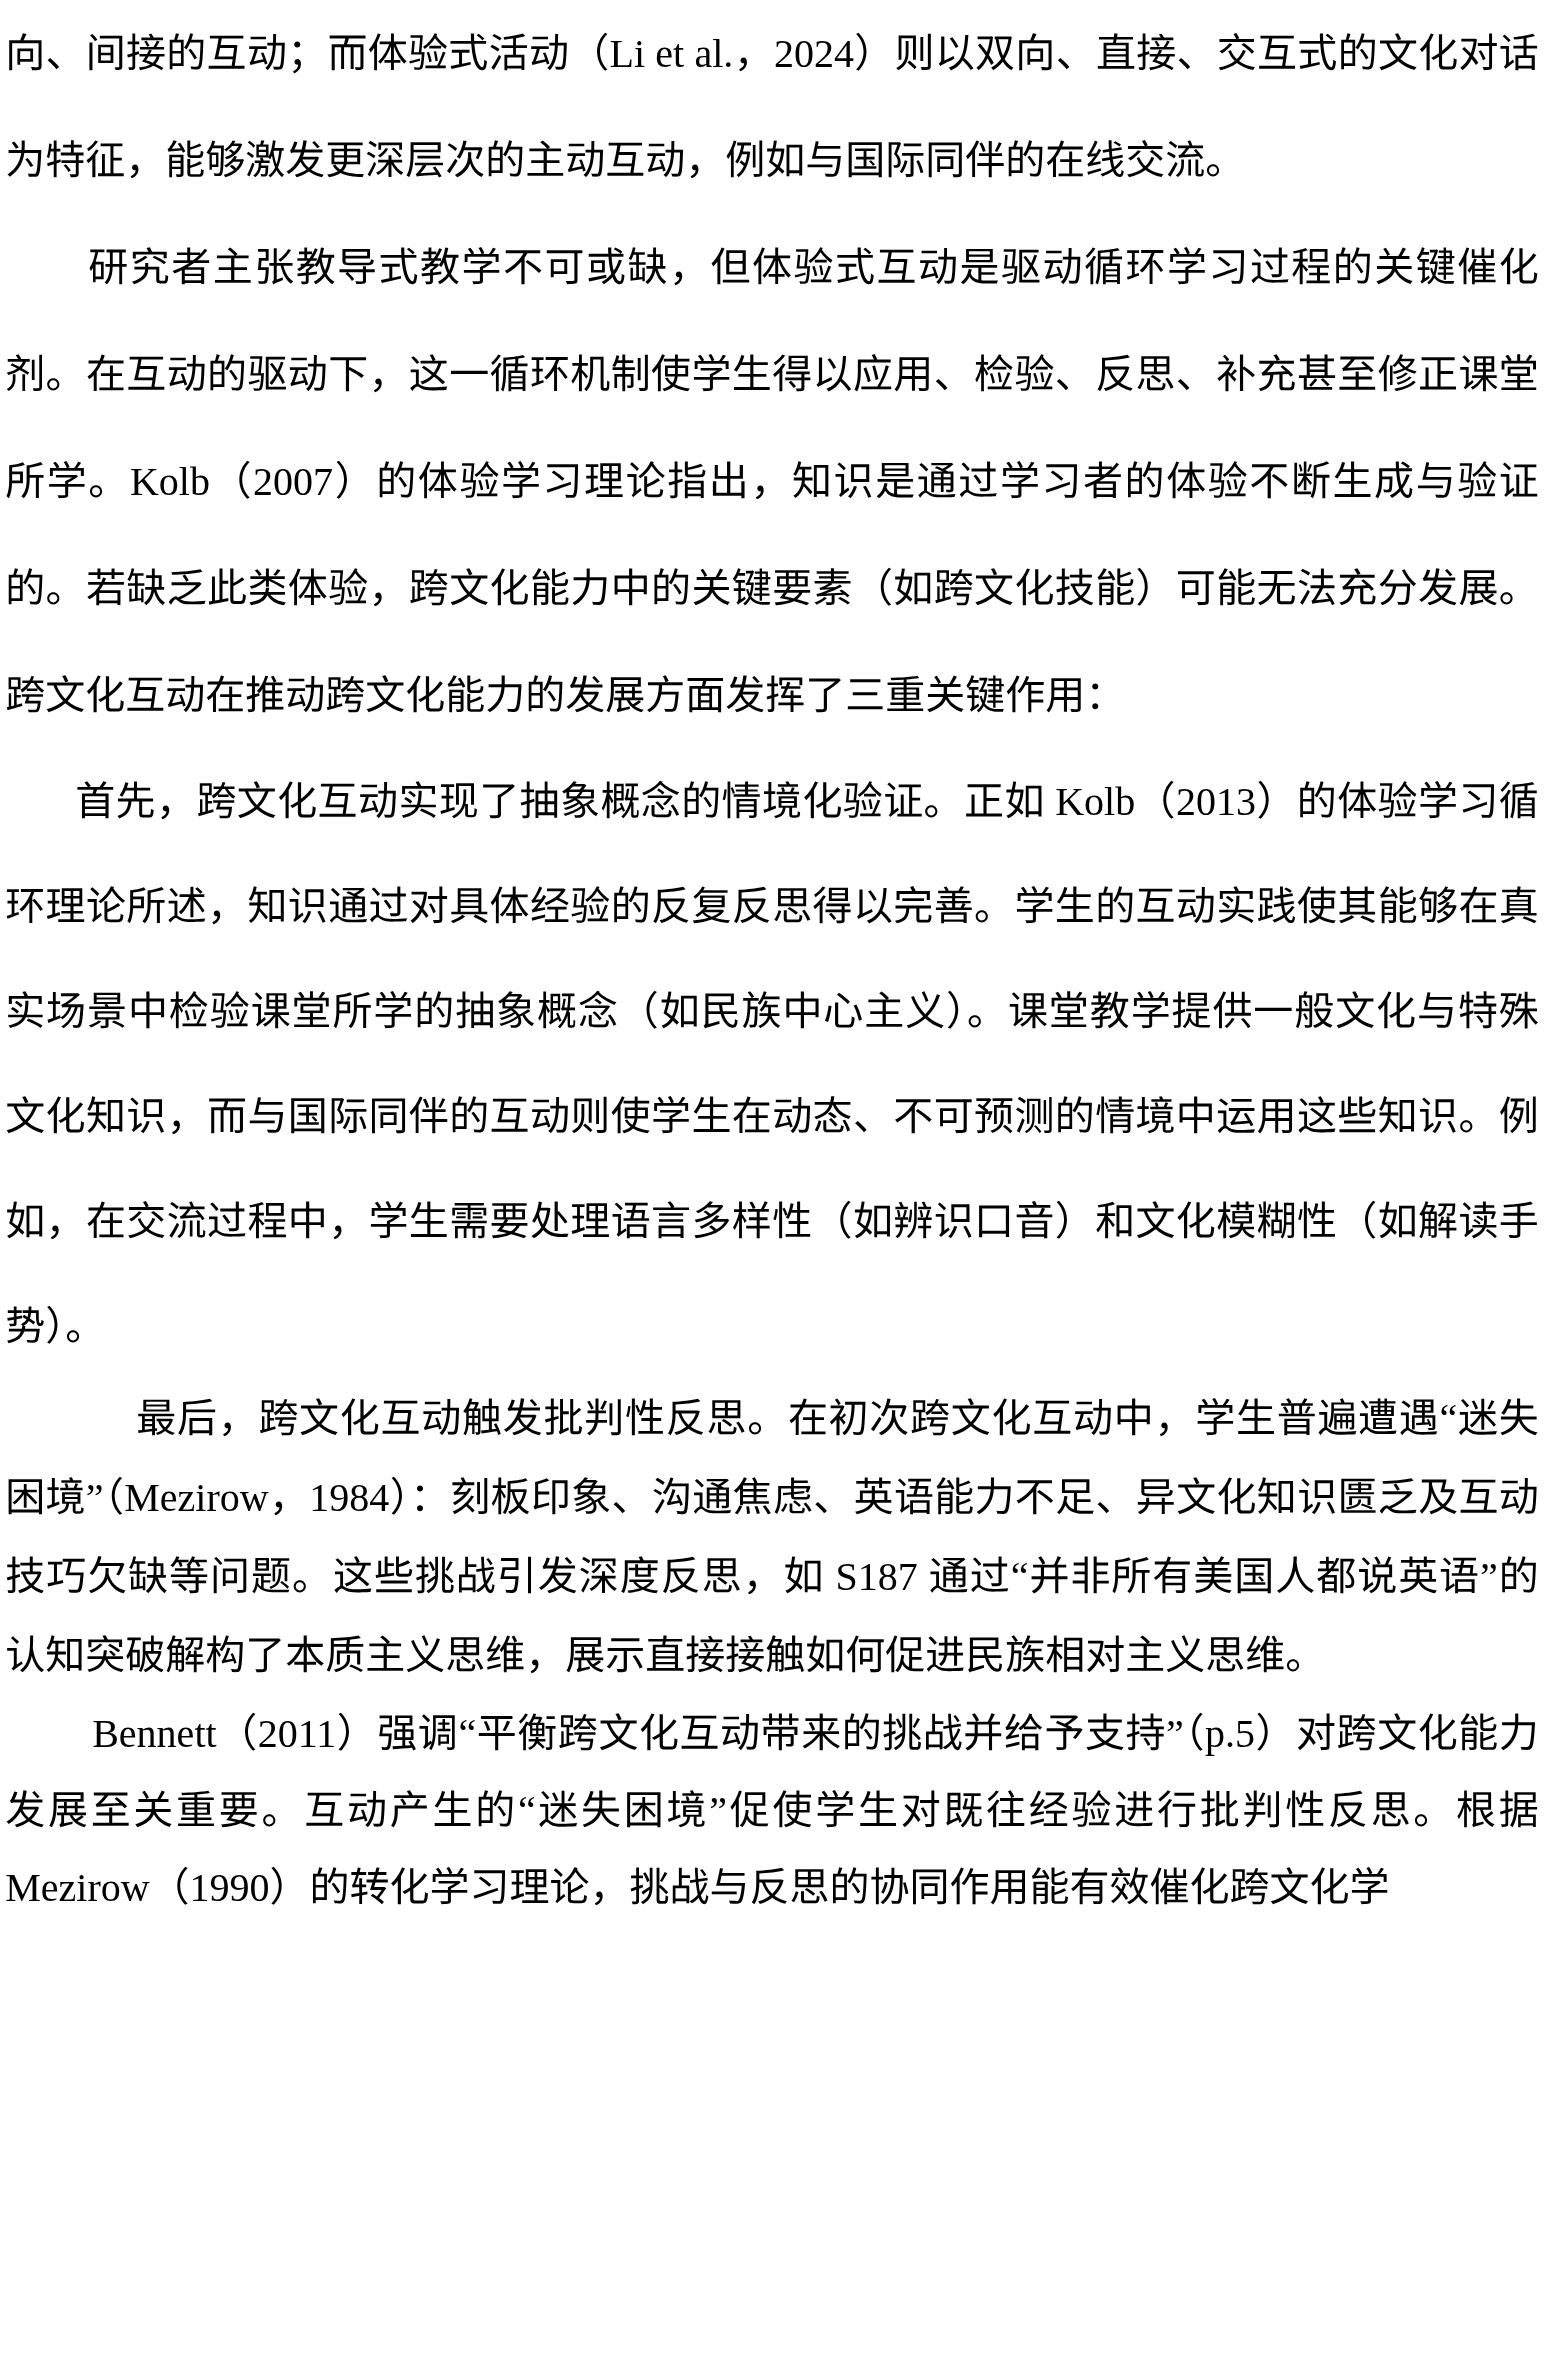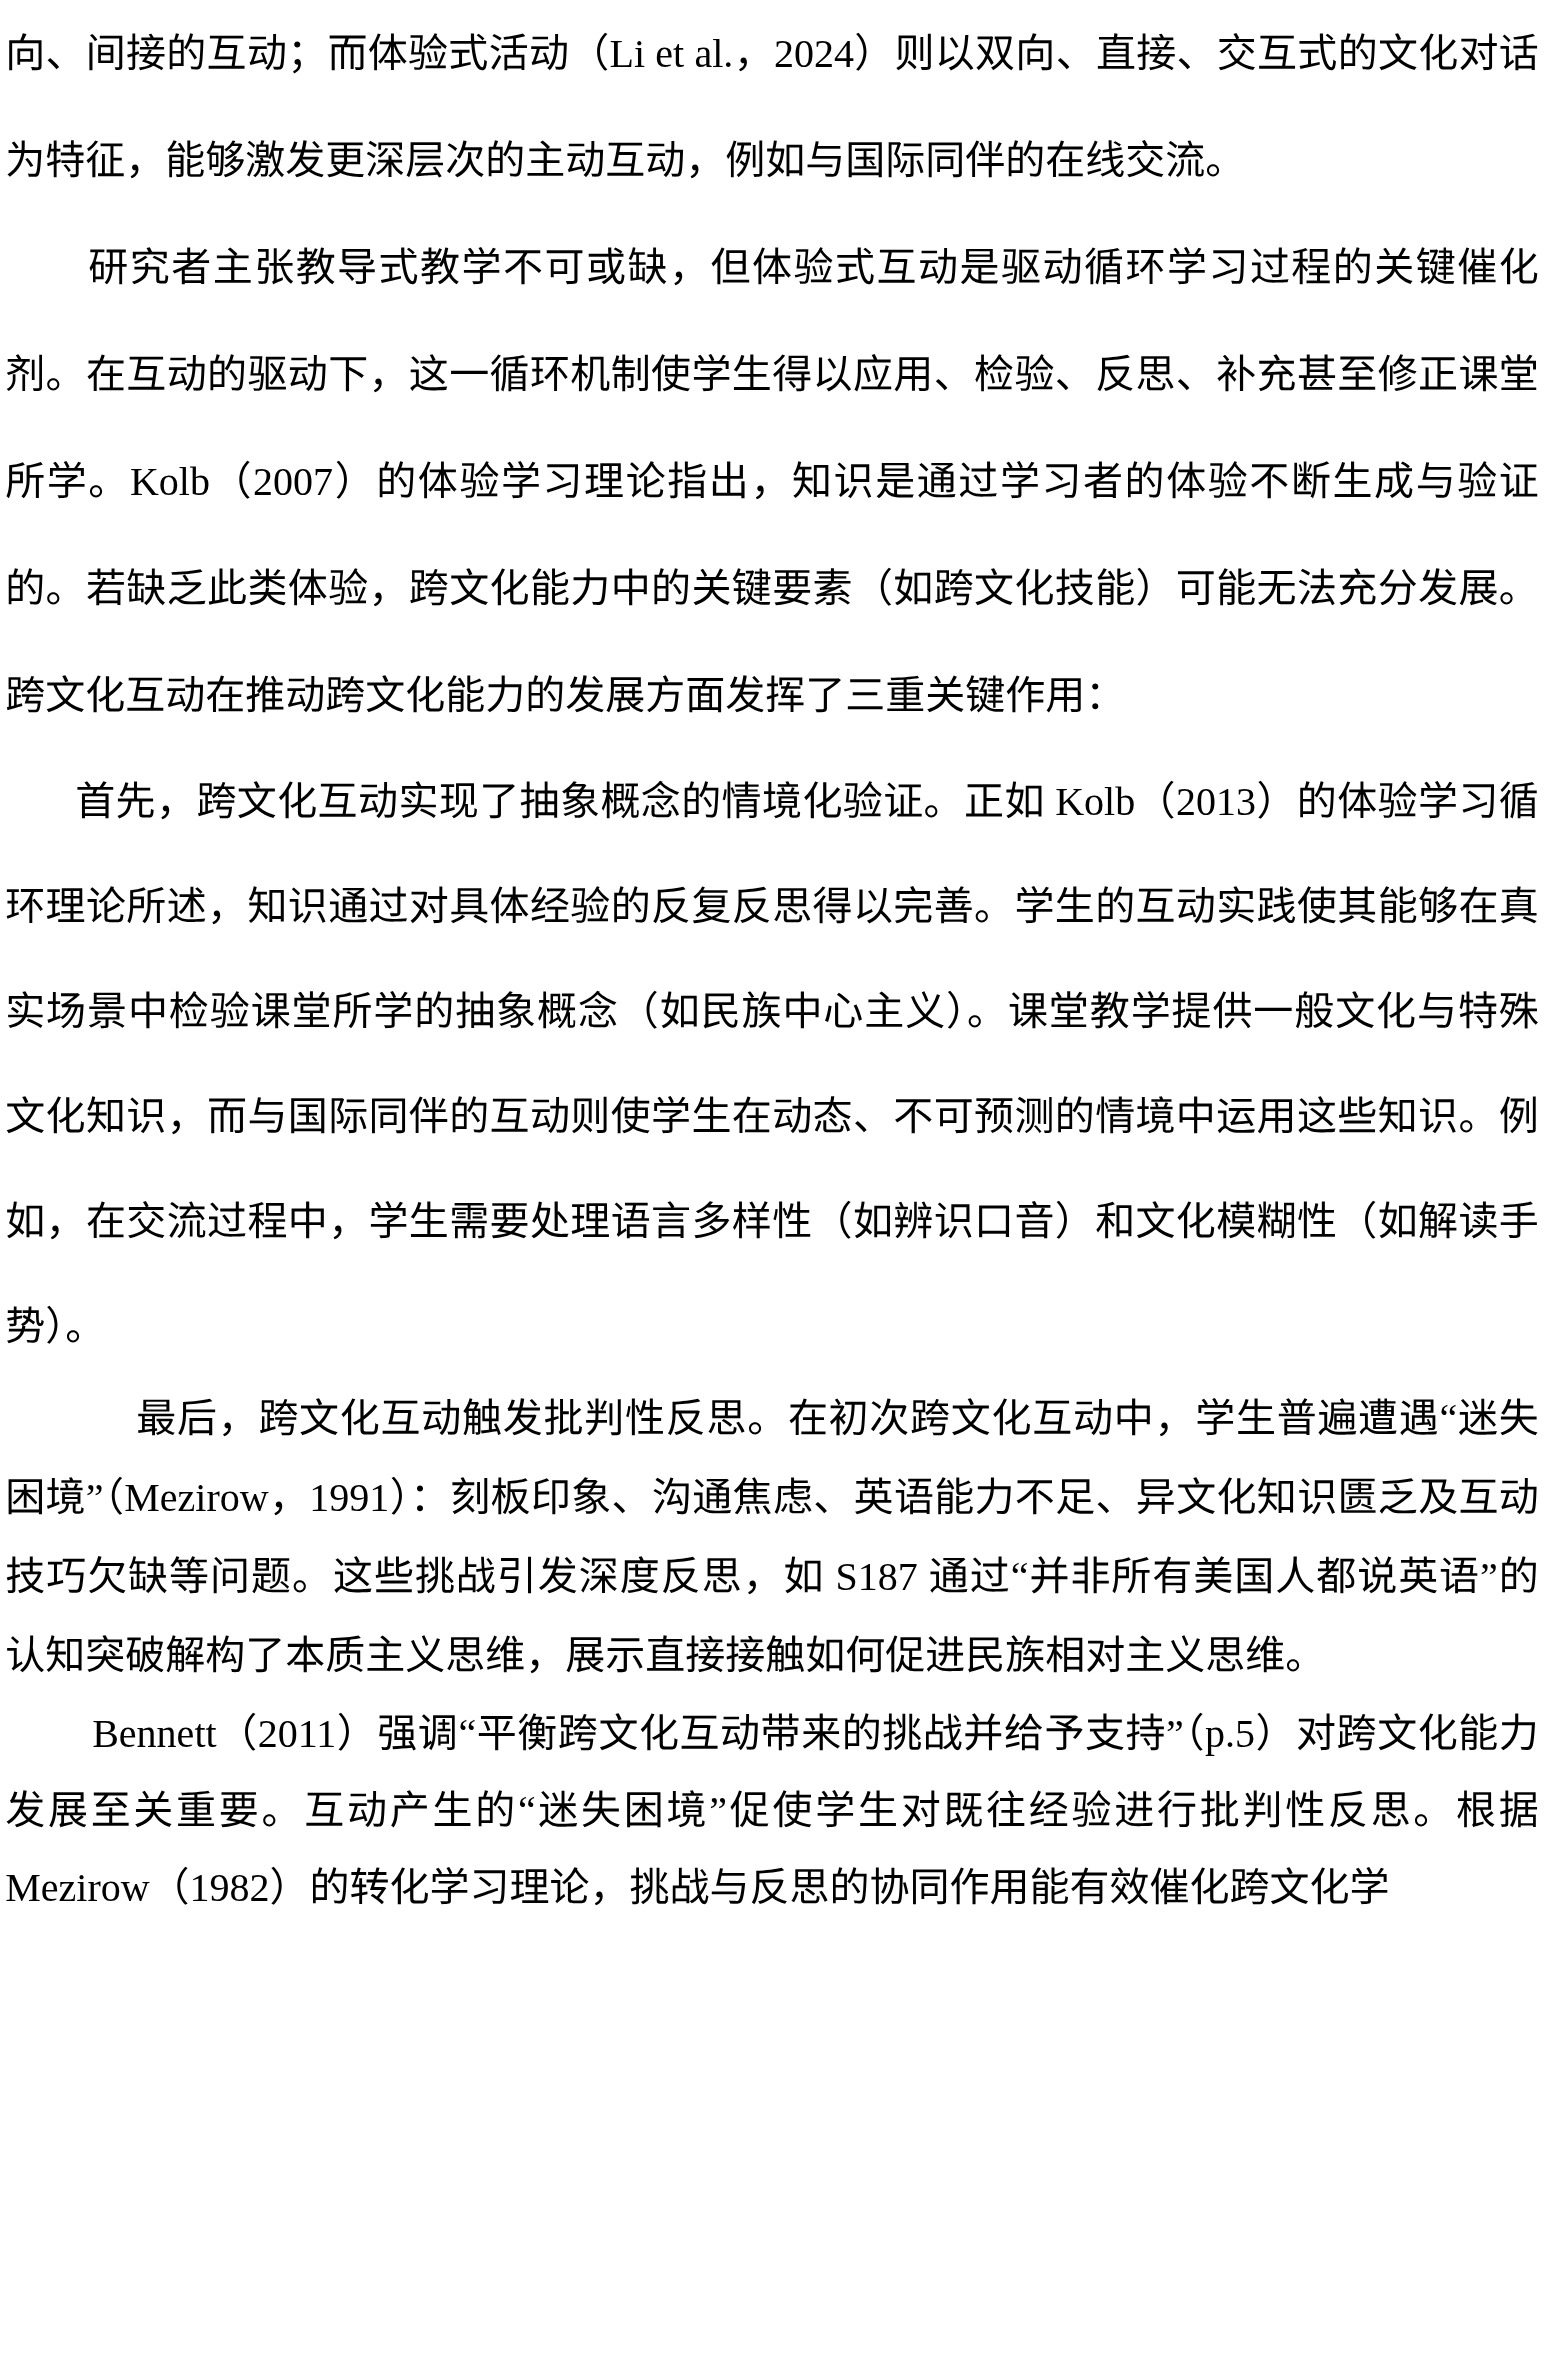--- a/index.html
+++ b/index.html
@@ -43,16 +43,16 @@
   
   .para-6 { line-height: 77px; text-indent: 87px; margin-top: 42px; }
 </style>
 </head>
 <body>
 
 <div class="page">
   <p class="para-1">向、间接的互动；而体验式活动（Li et al.，2024）则以双向、直接、交互式的文化对话为特征，能够激发更深层次的主动互动，例如与国际同伴的在线交流。</p>
   <p class="para-2">研究者主张教导式教学不可或缺，但体验式互动是驱动循环学习过程的关键催化剂。在互动的驱动下，这一循环机制使学生得以应用、检验、反思、补充甚至修正课堂所学。Kolb（2007）的体验学习理论指出，知识是通过学习者的体验不断生成与验证的。若缺乏此类体验，跨文化能力中的关键要素（如跨文化技能）可能无法充分发展。跨文化互动在推动跨文化能力的发展方面发挥了三重关键作用：</p>
   <p class="para-3">首先，跨文化互动实现了抽象概念的情境化验证。正如 Kolb（2013）的体验学习循环理论所述，知识通过对具体经验的反复反思得以完善。学生的互动实践使其能够在真实场景中检验课堂所学的抽象概念（如民族中心主义）。课堂教学提供一般文化与特殊文化知识，而与国际同伴的互动则使学生在动态、不可预测的情境中运用这些知识。例如，在交流过程中，学生需要处理语言多样性（如辨识口音）和文化模糊性（如解读手势）。</p>
-  <p class="para-5">最后，跨文化互动触发批判性反思。在初次跨文化互动中，学生普遍遭遇“迷失困境”（Mezirow，1991）：刻板印象、沟通焦虑、英语能力不足、异文化知识匮乏及互动技巧欠缺等问题。这些挑战引发深度反思，如 S187 通过“并非所有美国人都说英语”的认知突破解构了本质主义思维，展示直接接触如何促进民族相对主义思维。</p>
-  <p class="para-6">Bennett（2011）强调“平衡跨文化互动带来的挑战并给予支持”（p.5）对跨文化能力发展至关重要。互动产生的“迷失困境”促使学生对既往经验进行批判性反思。根据 Mezirow（1982）的转化学习理论，挑战与反思的协同作用能有效催化跨文化学</p>
+  <p class="para-5">最后，跨文化互动触发批判性反思。在初次跨文化互动中，学生普遍遭遇“迷失困境”（Mezirow，1984）：刻板印象、沟通焦虑、英语能力不足、异文化知识匮乏及互动技巧欠缺等问题。这些挑战引发深度反思，如 S187 通过“并非所有美国人都说英语”的认知突破解构了本质主义思维，展示直接接触如何促进民族相对主义思维。</p>
+  <p class="para-6">Bennett（2011）强调“平衡跨文化互动带来的挑战并给予支持”（p.5）对跨文化能力发展至关重要。互动产生的“迷失困境”促使学生对既往经验进行批判性反思。根据 Mezirow（1990）的转化学习理论，挑战与反思的协同作用能有效催化跨文化学</p>
 </div>
 
 
 </body></html>

